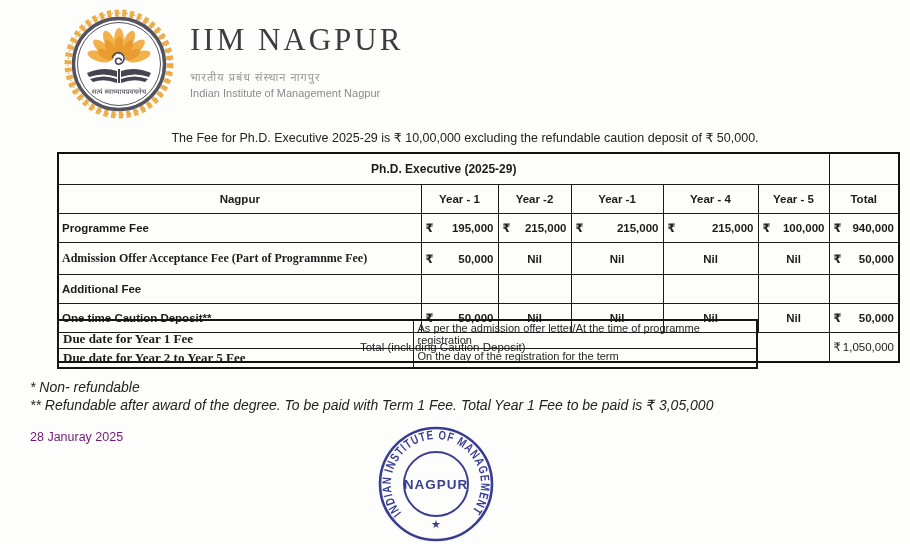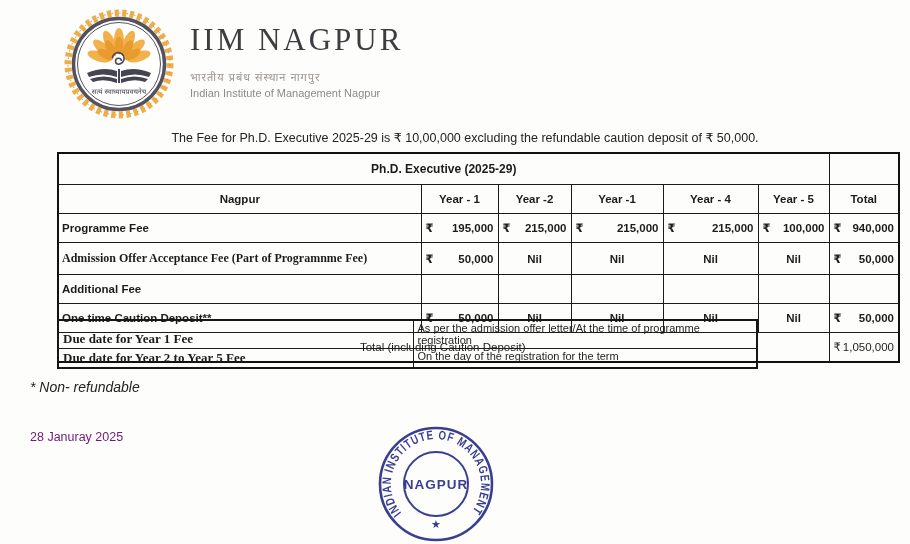--- a/index.html
+++ b/index.html
@@ -248,20 +248,21 @@
         <td class="due-val" style="white-space:normal">As per the admission offer letter/At the time of programme registration</td>
       </tr>
       <tr style="height:17px">
         <td class="due-lbl">Due date for Year 2 to Year 5 Fee</td>
         <td class="due-val">On the day of the registration for the term</td>
       </tr>
     </tbody>
   </table>
 
   <div id="footnote-1" class="footnote">* Non- refundable</div>
+  <div id="footnote-2" class="footnote">** Refundable after award of the degree. To be paid with Term 1 Fee. Total  Year 1 Fee to be paid is ₹  3,05,000</div>
 
   <div id="date-text">28 Januray 2025</div>
 
   <svg id="institute-stamp" viewBox="0 0 120 120">
     <defs>
       <path id="ringPath" d="M 25.5,89 A 45,45 0 1 1 94.5,89" fill="none"></path>
     </defs>
     <circle cx="60" cy="60" r="56" fill="none" stroke="#3a3e91" stroke-width="2.6"></circle>
     <circle cx="60" cy="60" r="32" fill="none" stroke="#3a3e91" stroke-width="2"></circle>
     <text font-size="12.5" font-weight="bold" fill="#3a3e91" letter-spacing="1.2">

